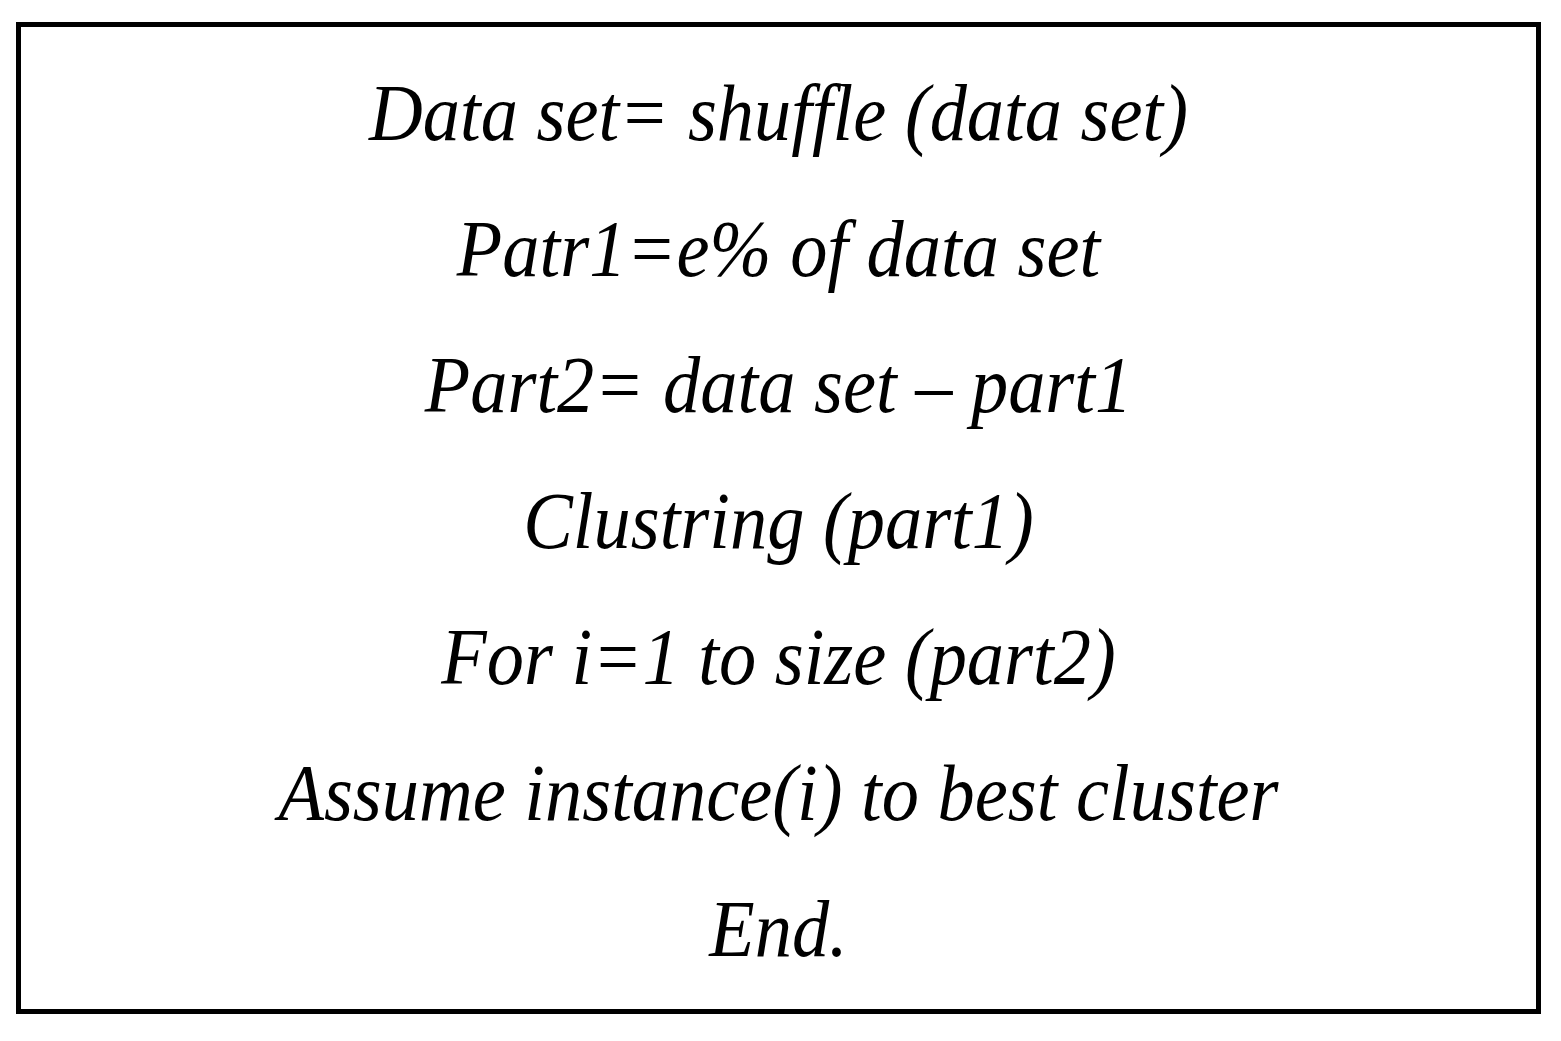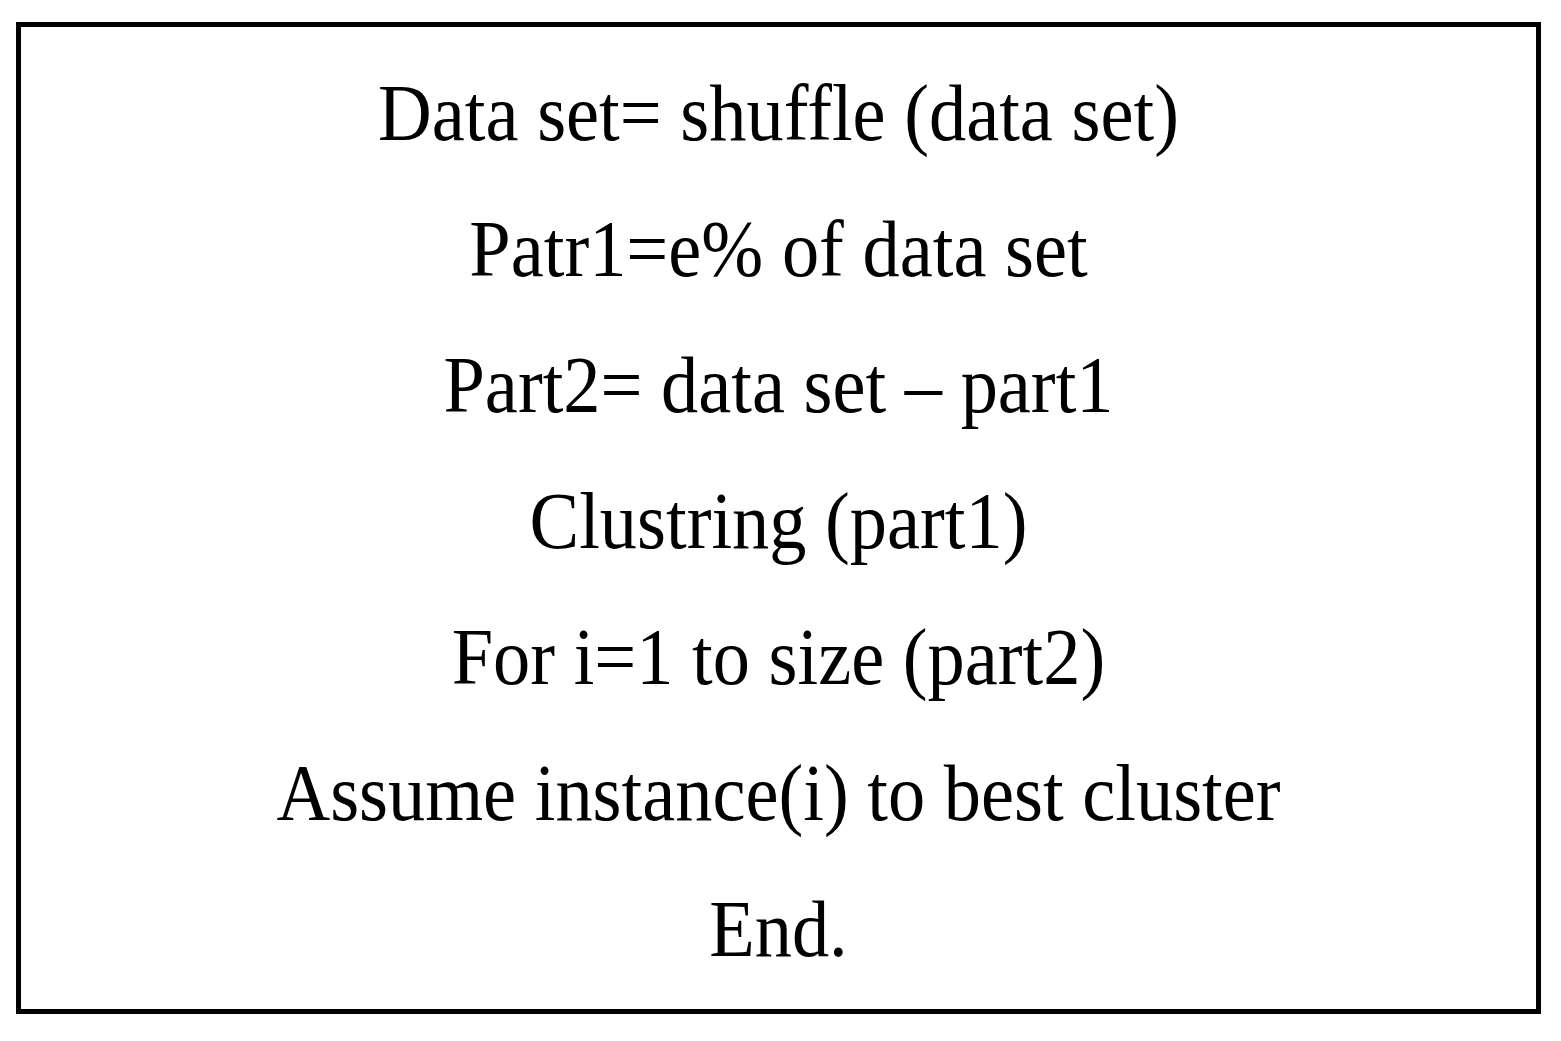--- a/index.html
+++ b/index.html
@@ -30,20 +30,21 @@
     left: 0;
     top: 0;
     width: 100%;
     height: 100%;
     display: flex;
     flex-direction: column;
     justify-content: center;
     align-items: center;
     padding-top: 6px;
     box-sizing: border-box;
+    font-style: italic;
   }
 
   .code-line {
     display: block;
     width: 100%;
     text-align: center;
     color: #000000;
     font-family: "Liberation Serif", "DejaVu Serif", serif;
     font-size: 80px;
     line-height: 136px;

